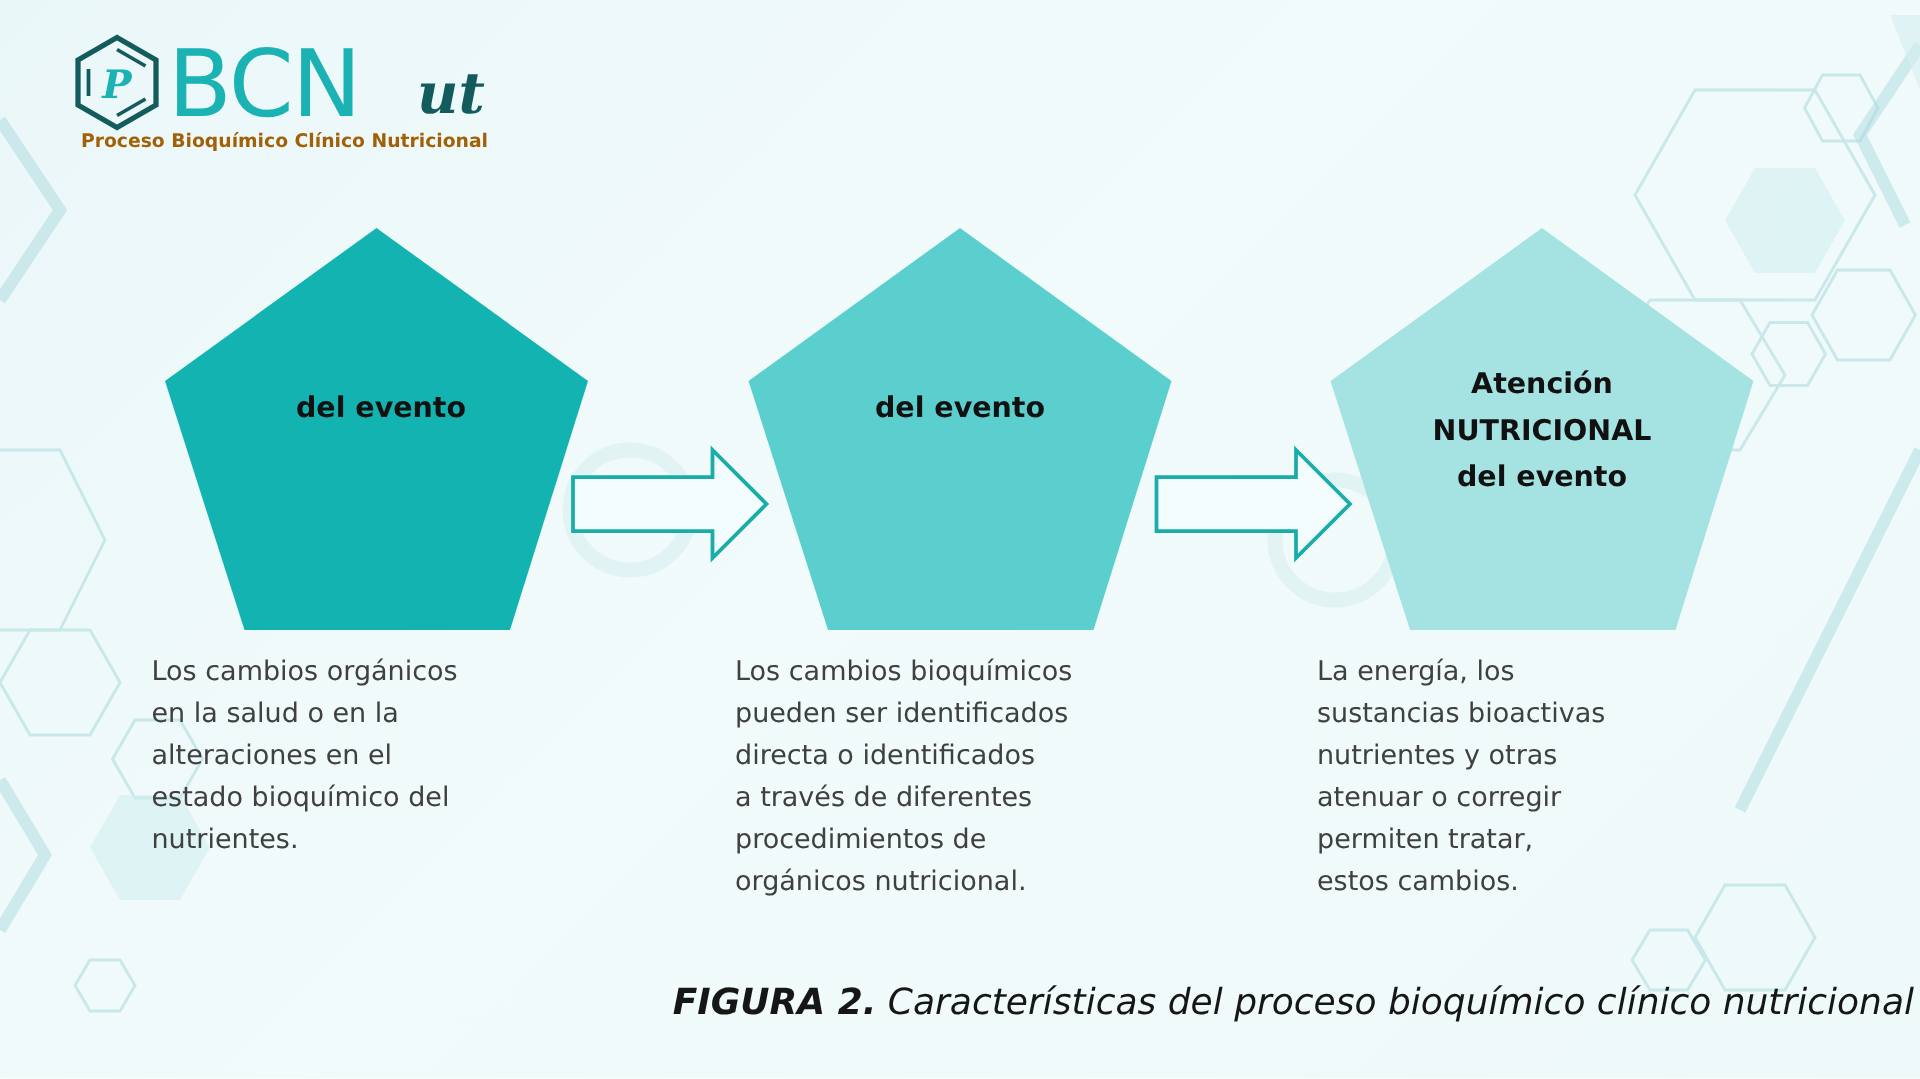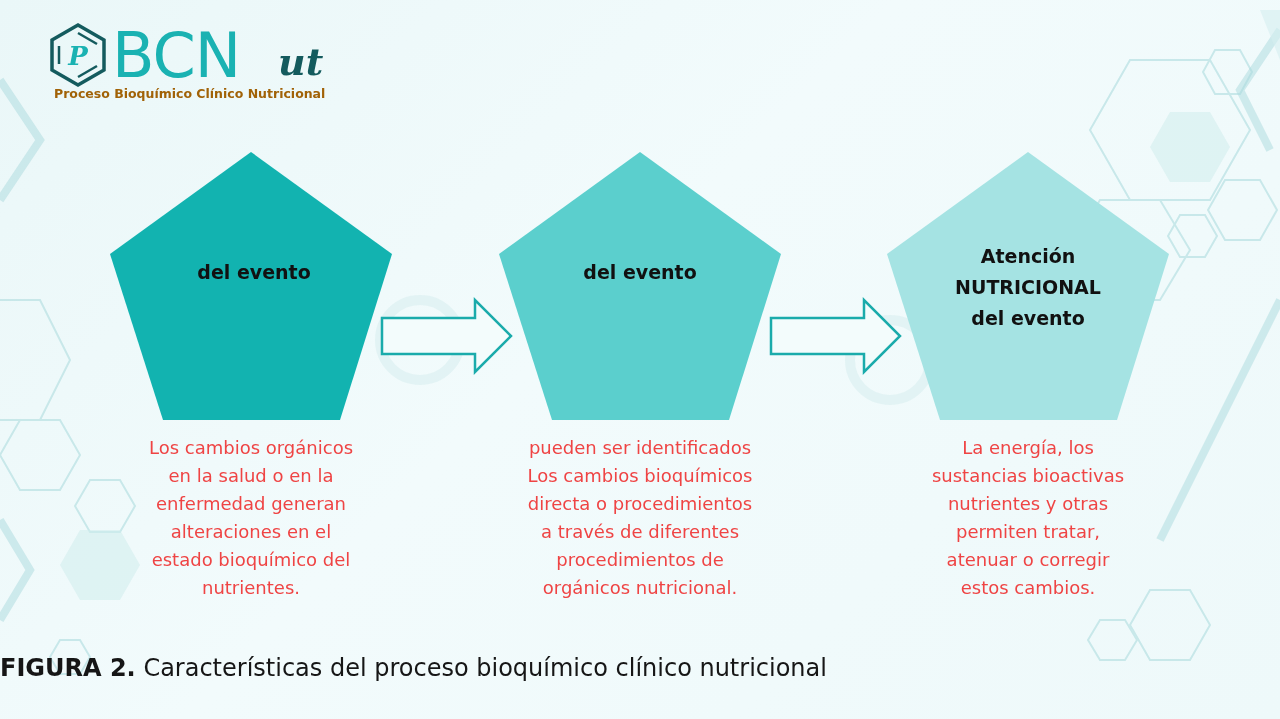--- a/index.html
+++ b/index.html
@@ -9,22 +9,22 @@
   .bg{position:absolute;left:0;top:0;width:1280px;height:719px;}
   .logo{position:absolute;left:48px;top:18px;width:290px;height:90px;}
   .logo-hex{position:absolute;left:0;top:4px;width:60px;height:66px;}
   .logo-bcn{position:absolute;left:64px;top:6px;font-family:"DejaVu Sans",sans-serif;font-weight:normal;
     font-size:62px;line-height:64px;color:#1ab2b2;letter-spacing:-1px;}
   .logo-ut{position:absolute;left:230px;top:24px;font-family:"DejaVu Serif",serif;font-style:italic;font-weight:bold;
     font-size:38px;line-height:40px;color:#145b5e;}
   .logo-sub{position:absolute;left:6px;top:68px;font-weight:bold;font-size:12.5px;color:#a16207;white-space:nowrap;}
   .diagram{position:absolute;left:0;top:0;width:1280px;height:719px;}
   .ptitle{position:absolute;width:240px;text-align:center;font-weight:bold;font-size:19px;line-height:31px;color:#111;}
-  .desc{position:absolute;width:300px;text-align:center;font-size:18px;line-height:28px;color:#ef4444;}
-  .caption{position:absolute;left:0;top:654px;width:1276px;text-align:left;font-size:24px;color:#161616;}
+  .desc{position:absolute;width:300px;font-size:18px;line-height:28px;color:#404040;}
+  .caption{position:absolute;left:0;top:654px;width:1276px;text-align:right;font-size:24px;color:#161616;font-style:italic;}
   .caption b{font-weight:bold;}
 </style>
 </head>
 <body>
 
 <svg class="bg" viewBox="0 0 1280 719" xmlns="http://www.w3.org/2000/svg">
   <g fill="none" stroke="#bfe4e6" stroke-width="2" opacity="0.8">
     <polygon points="1130,60 1210,60 1250,130 1210,200 1130,200 1090,130"></polygon>
     <polygon points="1215,50 1240,50 1252,72 1240,94 1215,94 1203,72"></polygon>
     <polygon points="1225,180 1260,180 1277,210 1260,240 1225,240 1208,210"></polygon>
@@ -81,37 +81,36 @@
 </div>
 <div class="ptitle" style="left:908px;top:241px;text-align:center;">
   <div>Atención</div>
   <div>NUTRICIONAL</div>
   <div>del evento</div>
 </div>
 
 <div class="desc" style="left:101px;top:434px;">
   <div>Los cambios orgánicos</div>
   <div>en la salud o en la</div>
-  <div>enfermedad generan</div>
   <div>alteraciones en el</div>
   <div>estado bioquímico del</div>
   <div>nutrientes.</div>
 </div>
 <div class="desc" style="left:490px;top:434px;">
+  <div>Los cambios bioquímicos</div>
   <div>pueden ser identificados</div>
-  <div>Los cambios bioquímicos</div>
-  <div>directa o procedimientos</div>
+  <div>directa o identificados</div>
   <div>a través de diferentes</div>
   <div>procedimientos de</div>
   <div>orgánicos nutricional.</div>
 </div>
 <div class="desc" style="left:878px;top:434px;">
   <div>La energía, los</div>
   <div>sustancias bioactivas</div>
   <div>nutrientes y otras</div>
+  <div>atenuar o corregir</div>
   <div>permiten tratar,</div>
-  <div>atenuar o corregir</div>
   <div>estos cambios.</div>
 </div>
 
 <div class="caption">
   <b>FIGURA 2.</b><span> Características del proceso bioquímico clínico nutricional</span>
 </div>
 
 </body></html>

